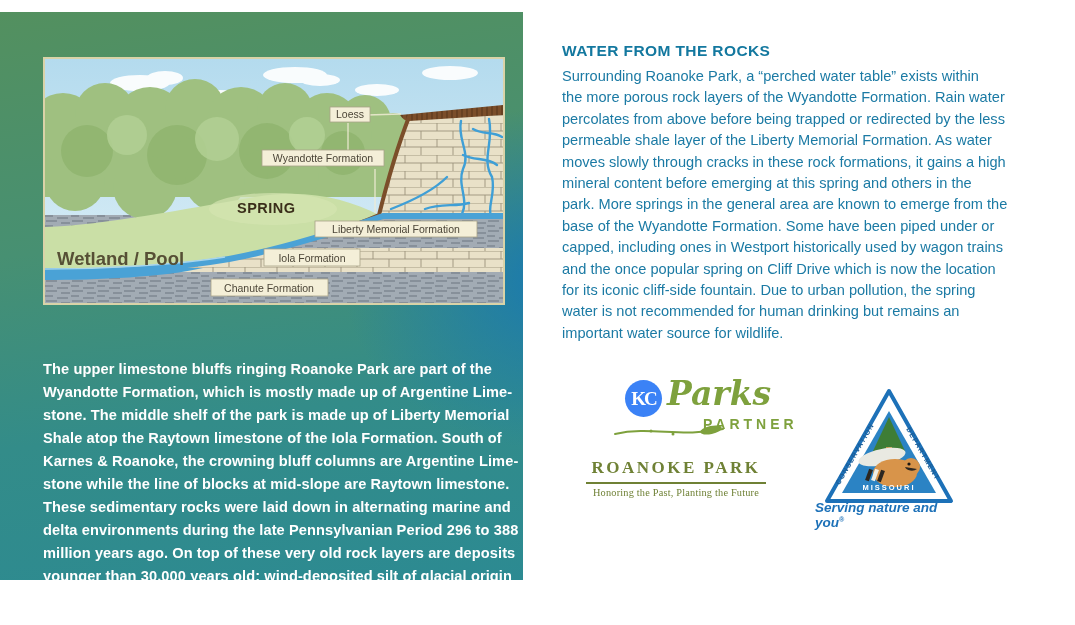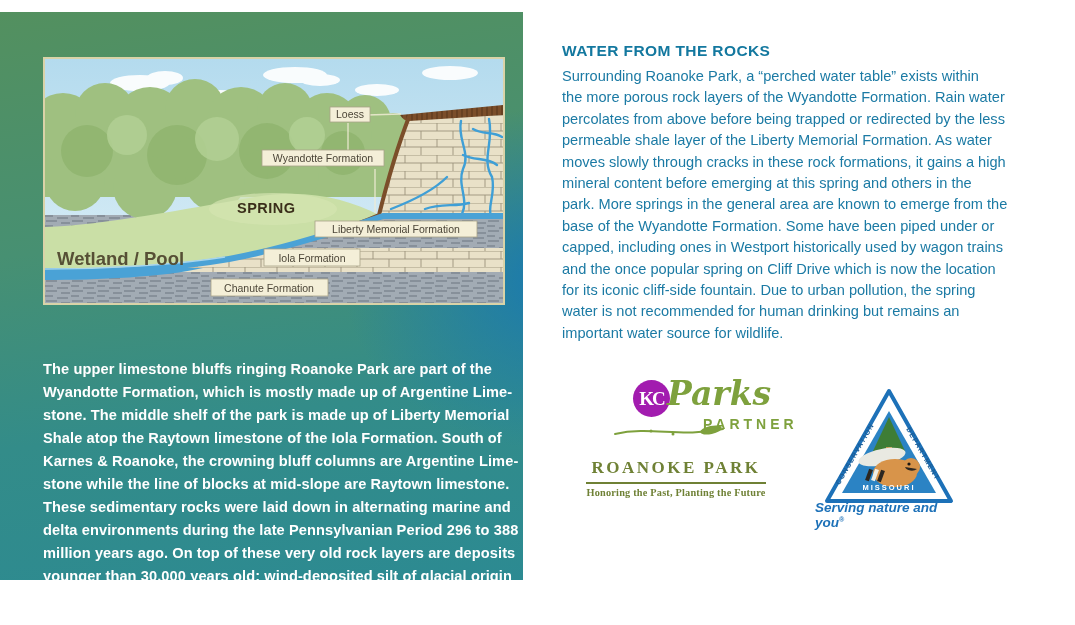--- a/index.html
+++ b/index.html
@@ -44,43 +44,42 @@
   }
   .consult-note {
     position:absolute; left:39px; top:555px; width:470px;
     color:#1b7aa4; font-size:12.8px; font-style:italic; line-height:18px; white-space:pre-line;
   }
 
   
   .kc-logo { position:absolute; left:88px; top:372px; width:160px; height:78px; }
   .kc-circle {
     position:absolute; left:14px; top:8px; width:37px; height:37px; border-radius:50%;
-    background:#a21caf; color:#ffffff; font-family:"Liberation Serif", serif;
+    background:#3b82f6; color:#ffffff; font-family:"Liberation Serif", serif;
     font-size:19px; font-weight:bold; display:flex; align-items:center; justify-content:center;
     letter-spacing:-2px;
-    margin-left:8px;
   }
   .kc-script {
     position:absolute; left:56px; top:2px;
     font-family:"DejaVu Serif", serif; font-style:italic; font-weight:bold;
     color:#7ea13d; font-size:33px;
   }
   .kc-partner {
     position:absolute; left:92px; top:44px;
     color:#7ea13d; font-size:14px; font-weight:bold; letter-spacing:4px;
   }
   .kc-flourish { position:absolute; left:0px; top:50px; }
 
   
   .rpc-logo { position:absolute; left:63px; top:458px; width:180px; text-align:center;
     font-family:"Liberation Serif", serif; color:#6f8135; }
   .rpc-line1 { font-size:17px; font-weight:bold; letter-spacing:2.5px; }
   .rpc-line2 { font-size:17px; font-weight:bold; letter-spacing:2.5px; margin-top:-1px; }
   .rpc-rule { height:1.5px; background:#6f8135; margin:4px 0 3px 0; }
-  .rpc-tagline { font-size:10.3px; font-weight:bold; letter-spacing:.2px; }
+  .rpc-tagline { font-size:10.3px; font-weight:normal; letter-spacing:.2px; }
 
   
   .mdc-logo { position:absolute; left:296px; top:380px; width:140px; height:140px; }
   .mdc-tagline {
     position:absolute; left:292px; top:500px; width:150px;
     color:#1d71b8; font-size:13.5px; font-style:italic; font-weight:bold;
   }
   .mdc-tagline sup { font-size:7px; }
 </style>
 </head>

